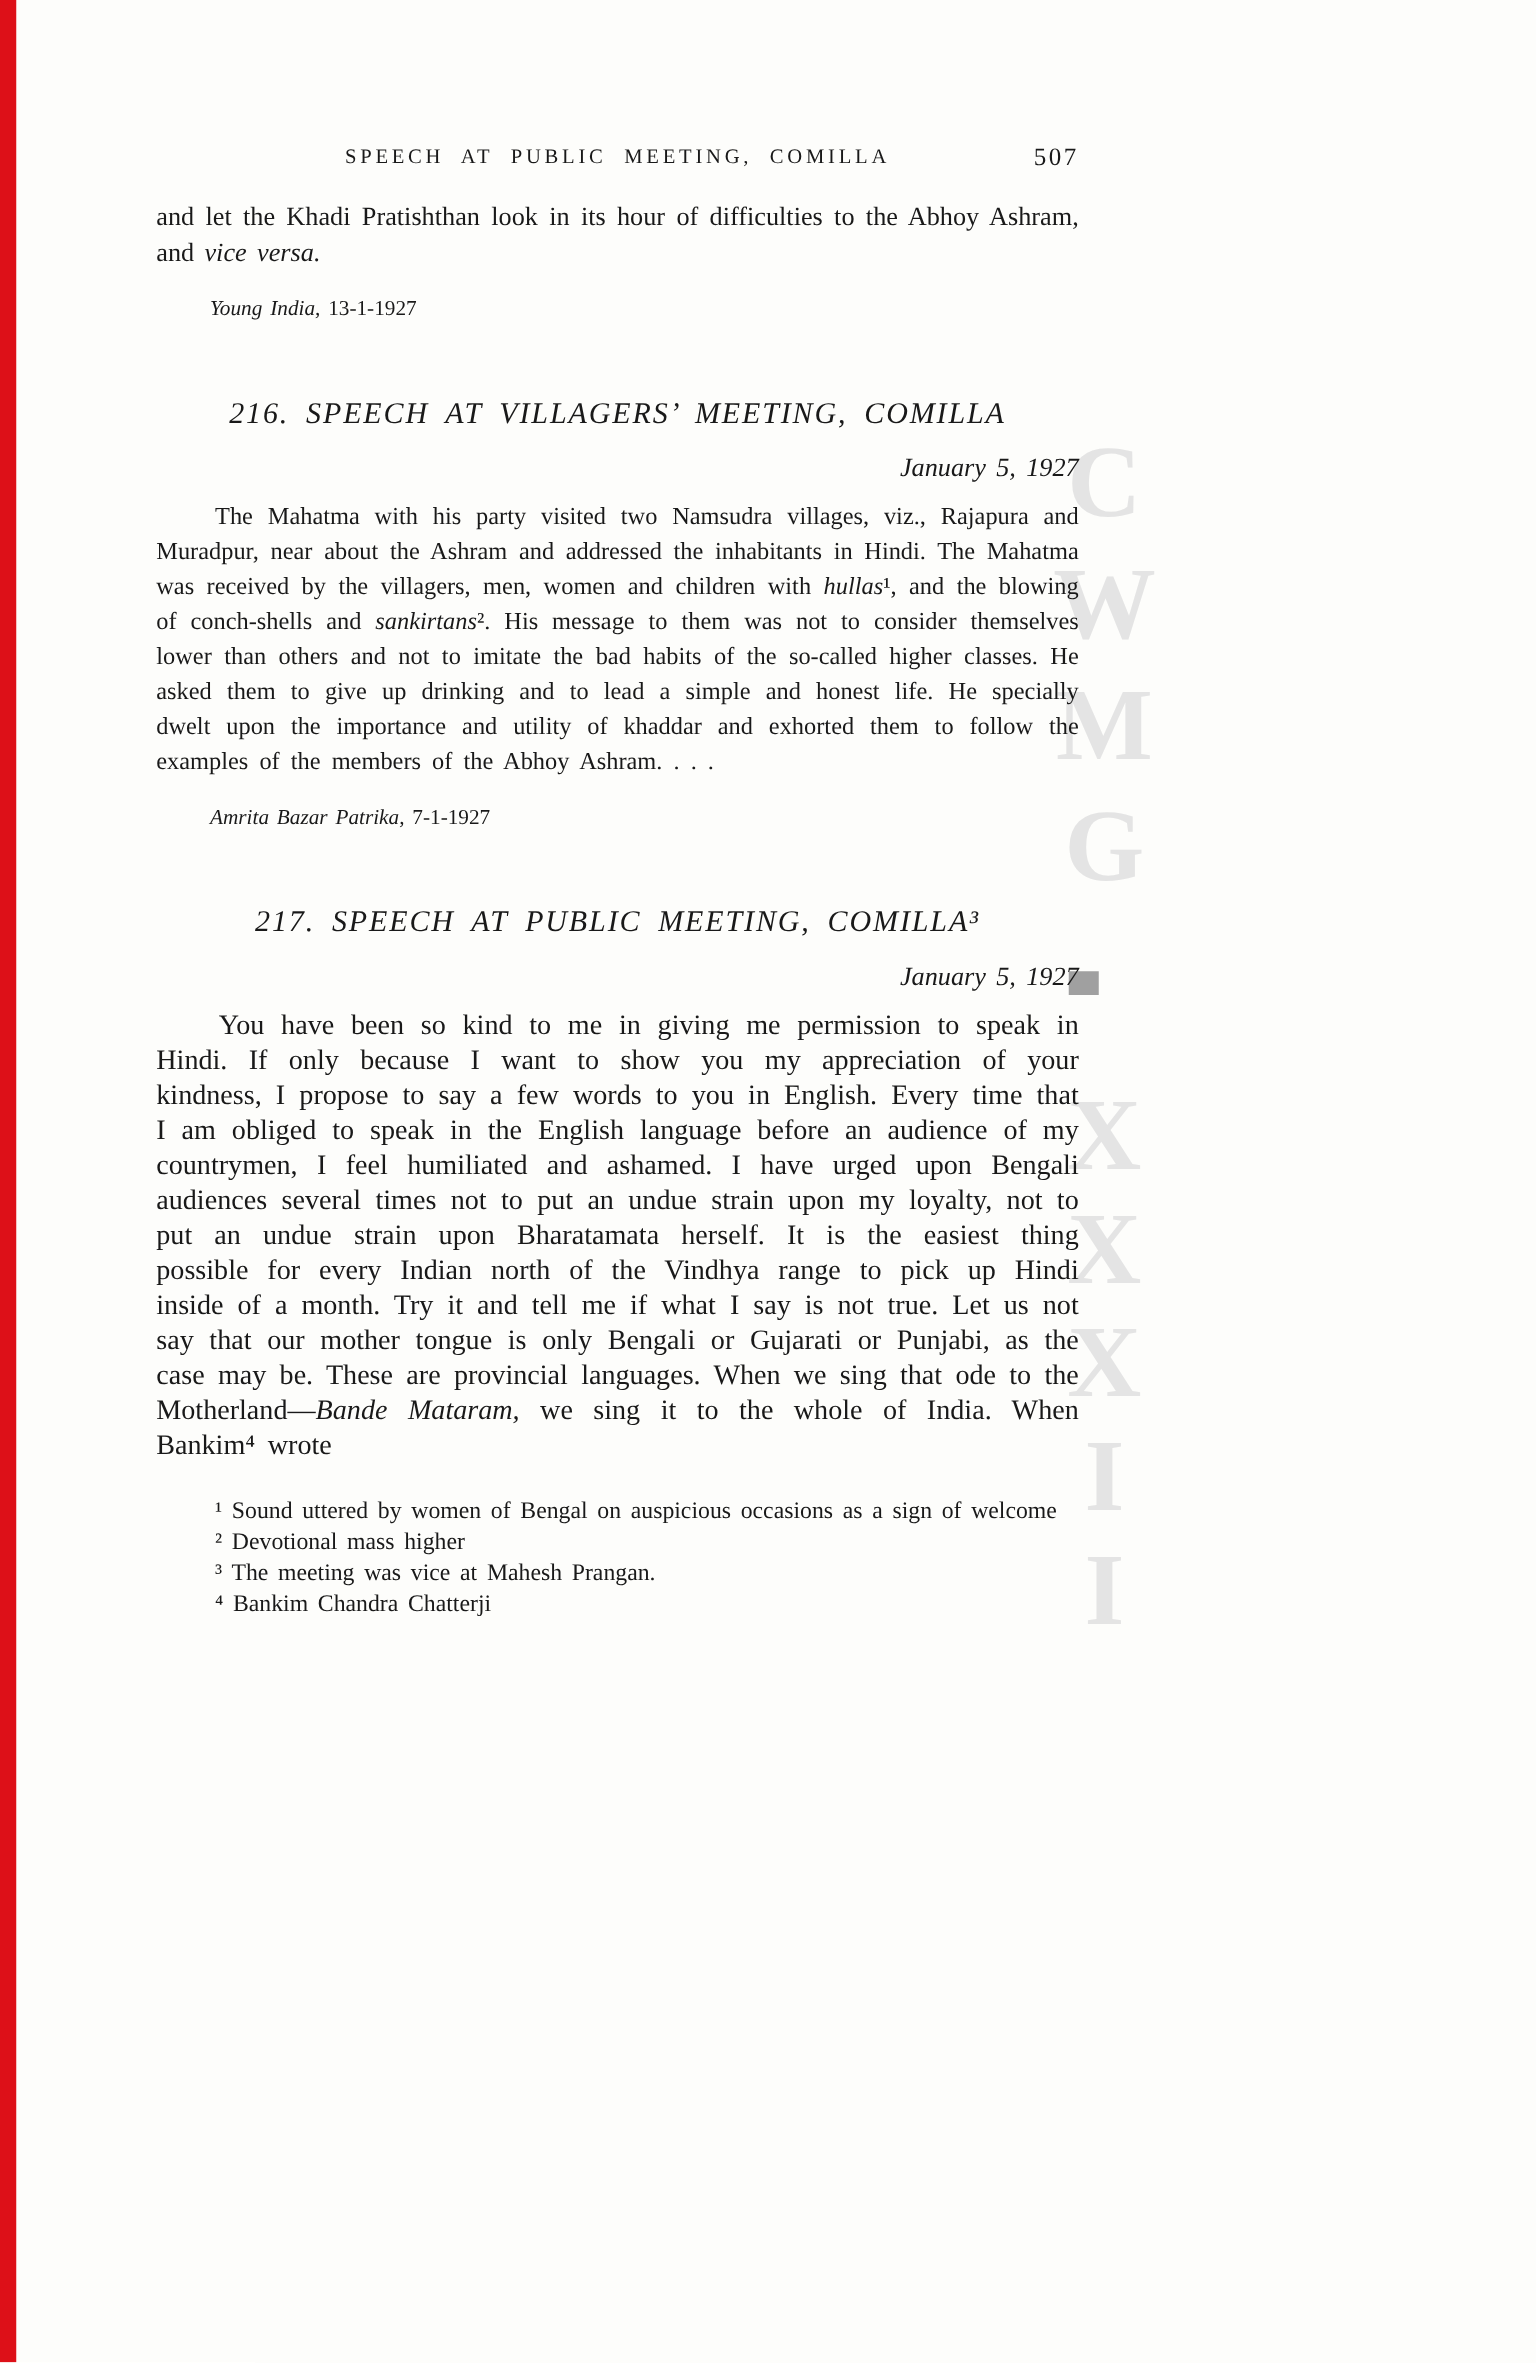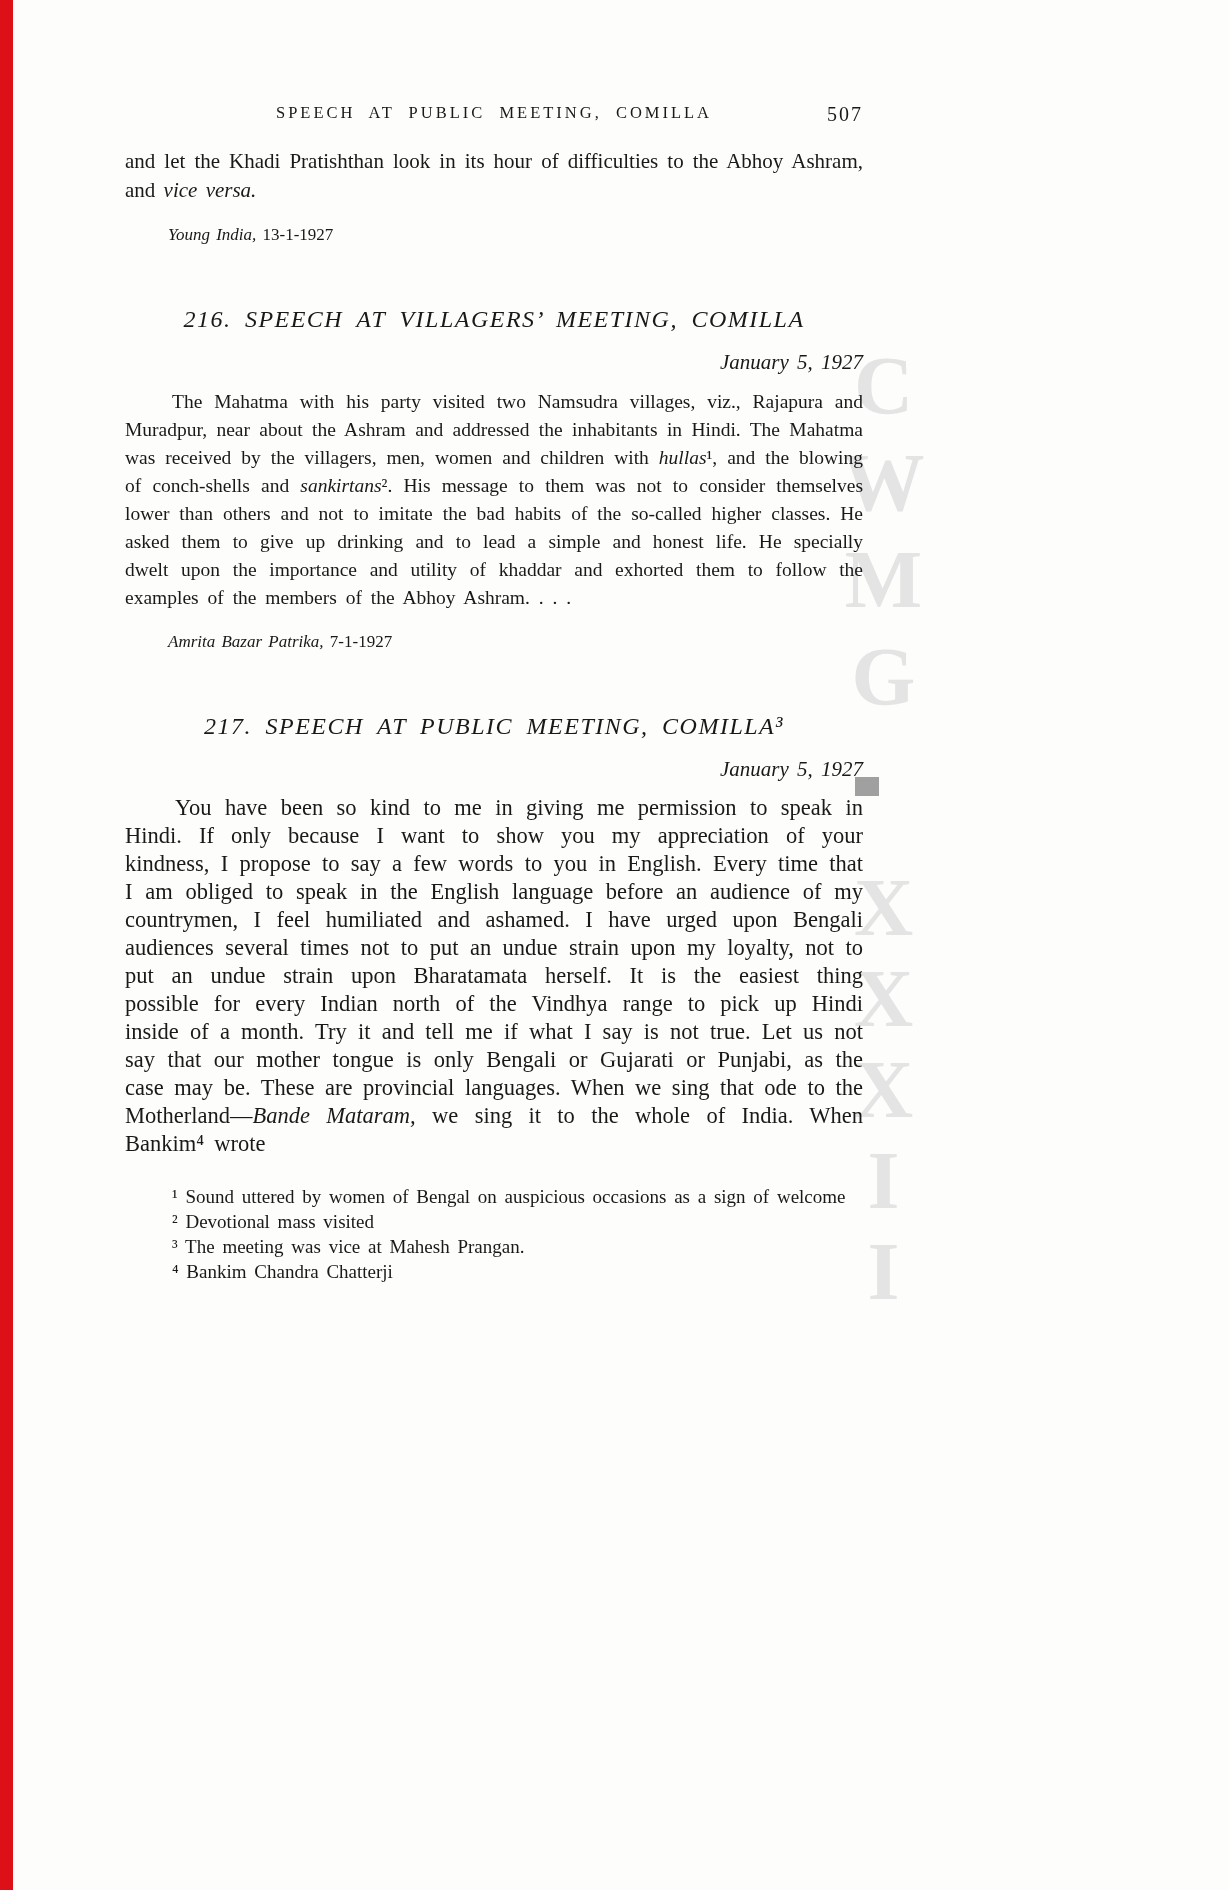--- a/index.html
+++ b/index.html
@@ -46,21 +46,21 @@
     left: 855px;
     top: 777px;
     width: 24px;
     height: 19px;
     background: #a0a0a0;
     z-index: 0;
   }
   .content {
     position: absolute;
     left: 125px;
-    top: 0;
+    top: 12px;
     width: 738px;
     z-index: 2;
   }
   .running-header {
     position: relative;
     padding-top: 103px;
     text-align: center;
     font-size: 16.5px;
     letter-spacing: 3px;
     word-spacing: 7px;
@@ -157,19 +157,19 @@
     <div class="date-line">January 5, 1927</div>
     <p class="report-text"><span>The Mahatma with his party visited two Namsudra villages, viz., Rajapura and Muradpur, near about the Ashram and addressed the inhabitants in Hindi. The Mahatma was received by the villagers, men, women and children with </span><i>hullas</i><span>¹, and the blowing of conch-shells and </span><i>sankirtans</i><span>². His message to them was not to consider themselves lower than others and not to imitate the bad habits of the so-called higher classes. He asked them to give up drinking and to lead a simple and honest life. He specially dwelt upon the importance and utility of khaddar and exhorted them to follow the examples of the members of the Abhoy Ashram. . . .</span></p>
     <p class="source-line"><i>Amrita Bazar Patrika,</i><span> 7-1-1927</span></p>
 
     <h2 class="section-heading">217. SPEECH AT PUBLIC MEETING, COMILLA³</h2>
     <div class="date-line">January 5, 1927</div>
     <p class="speech-text"><span>You have been so kind to me in giving me permission to speak in Hindi. If only because I want to show you my appreciation of your kindness, I propose to say a few words to you in English. Every time that I am obliged to speak in the English language before an audience of my countrymen, I feel humiliated and ashamed. I have urged upon Bengali audiences several times not to put an undue strain upon my loyalty, not to put an undue strain upon Bharatamata herself. It is the easiest thing possible for every Indian north of the Vindhya range to pick up Hindi inside of a month. Try it and tell me if what I say is not true. Let us not say that our mother tongue is only Bengali or Gujarati or Punjabi, as the case may be. These are provincial languages. When we sing that ode to the Motherland—</span><i>Bande Mataram,</i><span> we sing it to the whole of India. When Bankim⁴ wrote</span></p>
 
     <div class="footnotes">
       <p class="footnote"><span>¹ Sound uttered by women of Bengal on auspicious occasions as a sign of welcome</span></p>
-      <p class="footnote"><span>² Devotional mass visited</span></p>
+      <p class="footnote"><span>² Devotional mass higher</span></p>
       <p class="footnote"><span>³ The meeting was vice at Mahesh Prangan.</span></p>
       <p class="footnote"><span>⁴ Bankim Chandra Chatterji</span></p>
     </div>
 
   </div>
 </div>
 
 </body></html>

